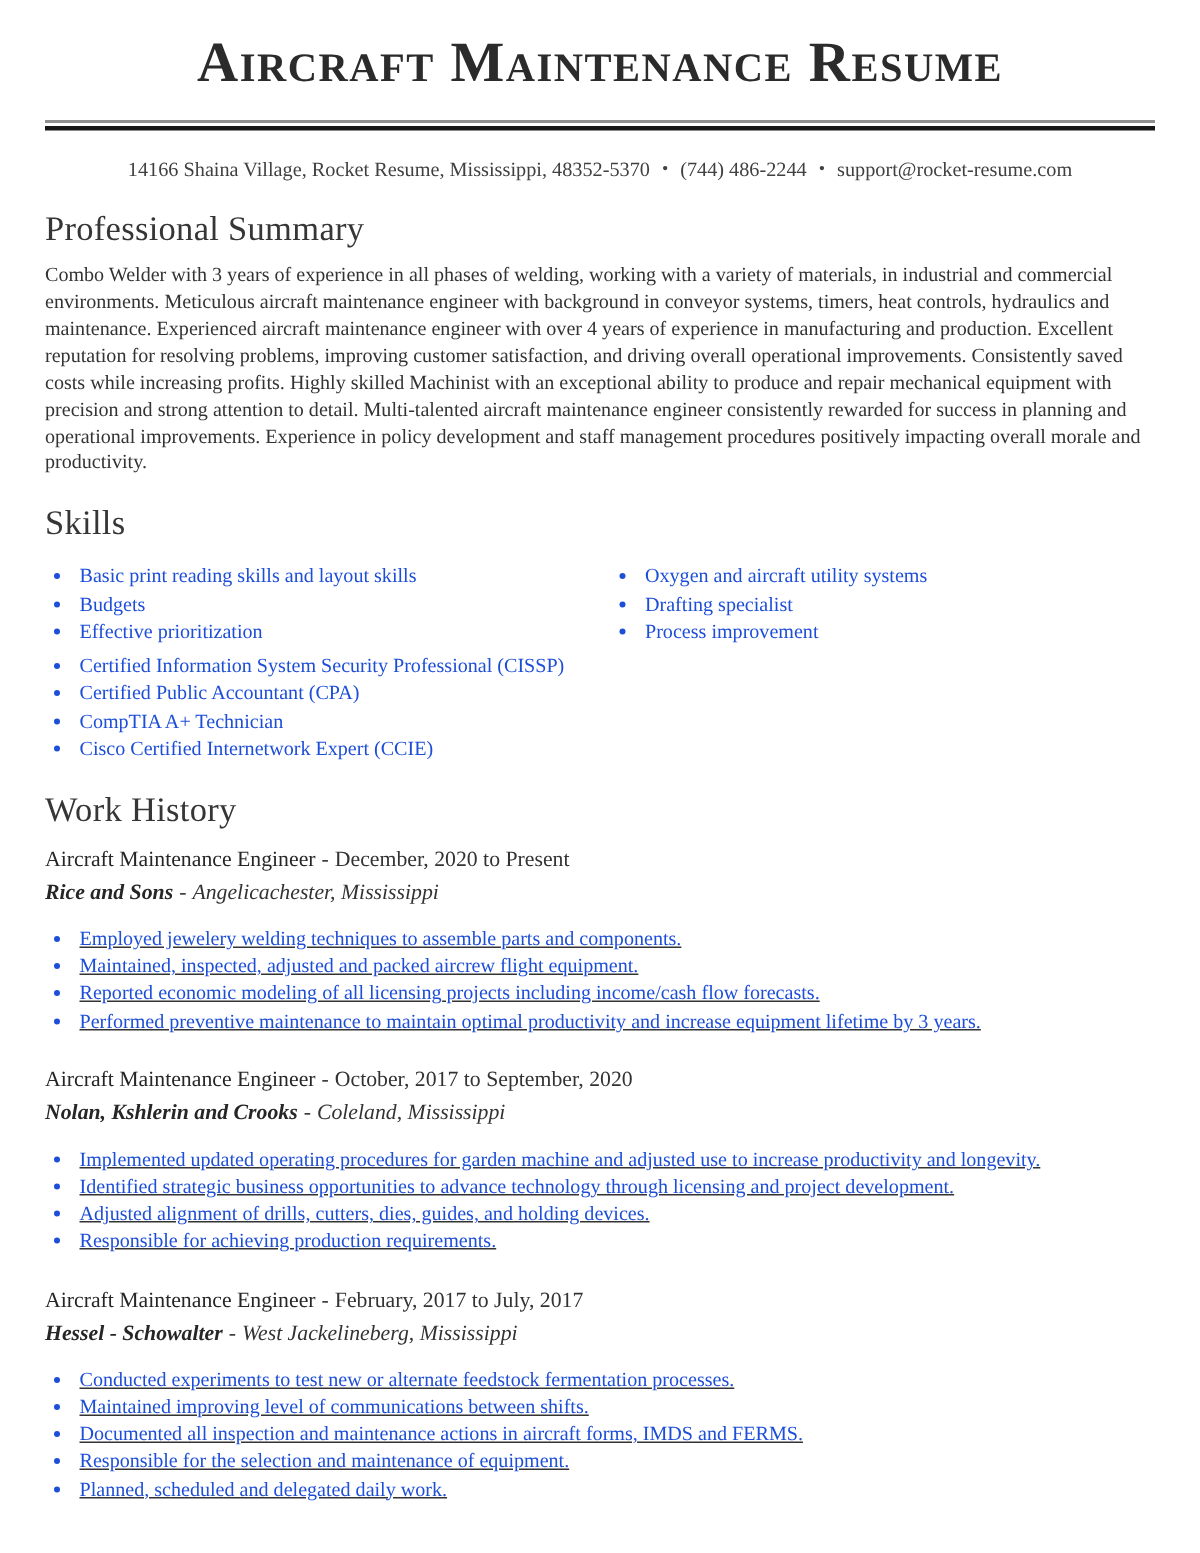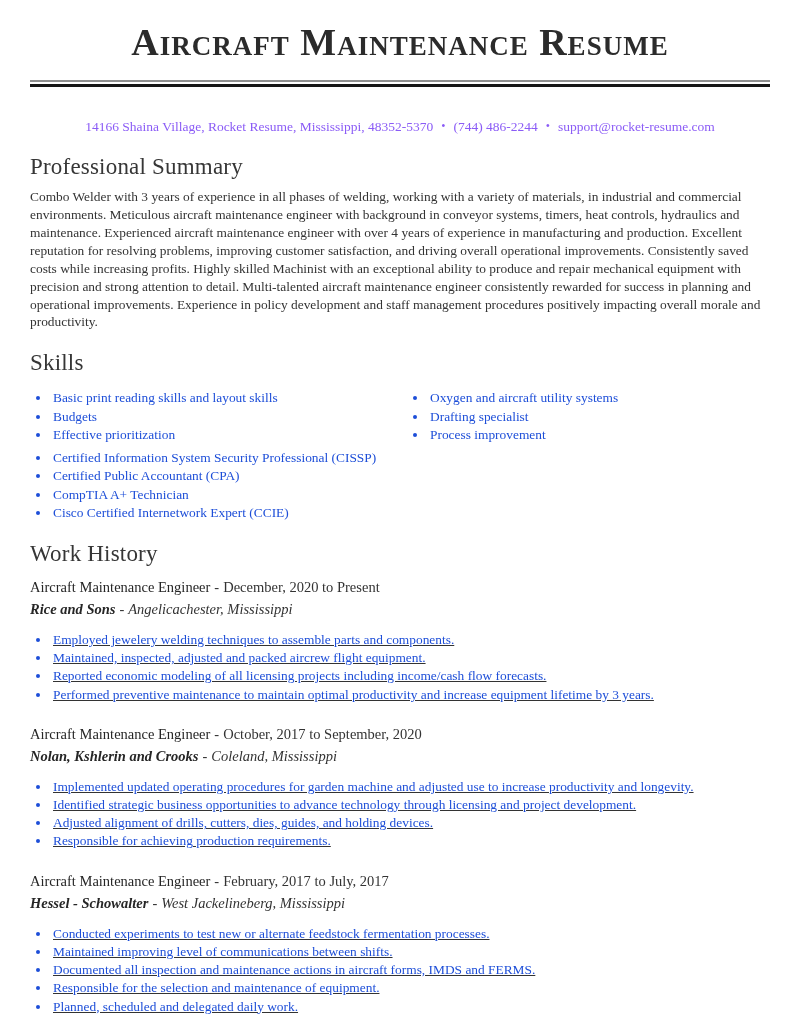--- a/index.html
+++ b/index.html
@@ -28,24 +28,24 @@
     letter-spacing: 1px;
     color: #2b2b2b;
   }
   .double-rule {
     margin-top: 16px;
     height: 2px;
     border-top: 2px solid #8f8f8f;
     border-bottom: 3px solid #161616;
   }
   .contact-line {
-    margin-top: 32px;
+    margin-top: 18px;
     text-align: center;
     font-size: 13.5px;
-    color: #8b5cf6;
+    color: #404040;
   }
   .contact-sep {
     display: inline-block;
     margin: 0 8px;
     font-size: 12px;
     vertical-align: 1px;
   }
   
   h2.section-heading {
     margin: 19px 0 8px 0;

